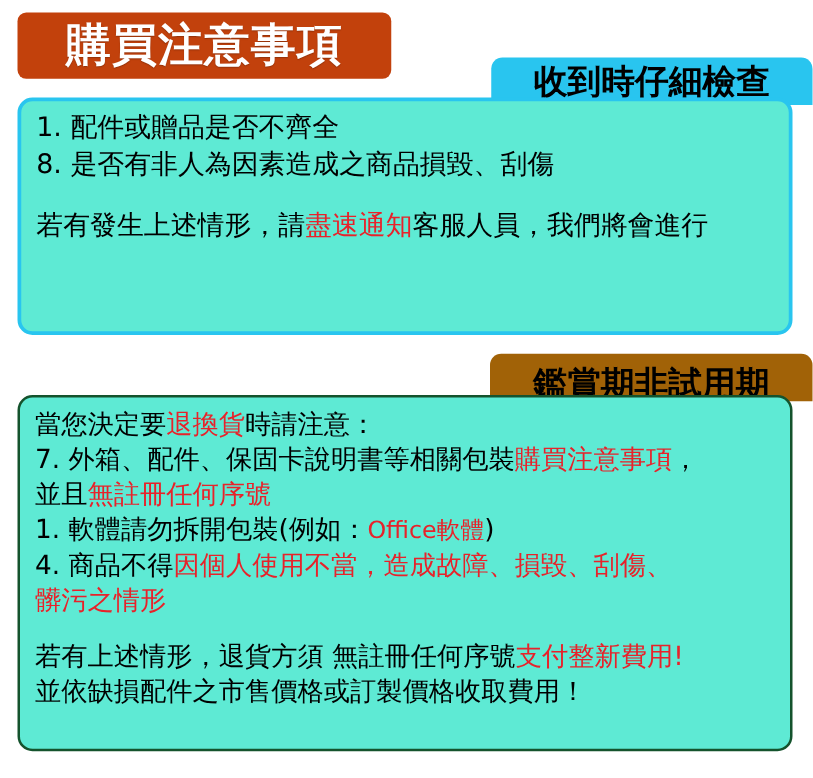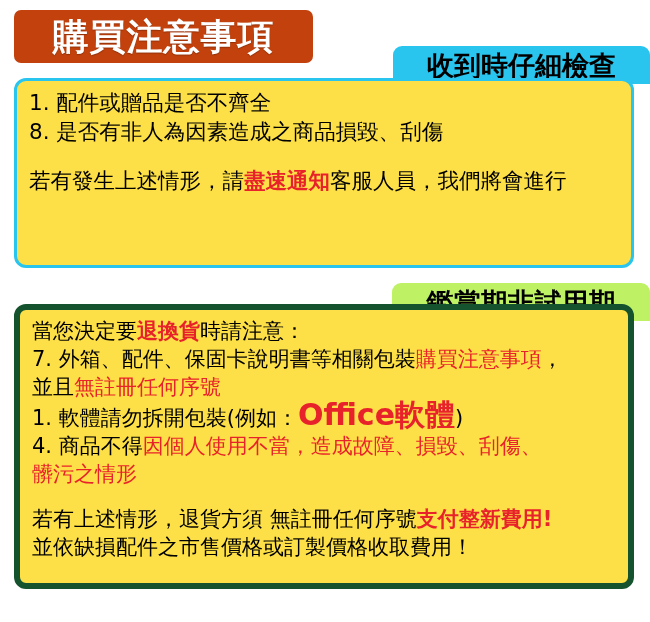--- a/index.html
+++ b/index.html
@@ -66,42 +66,43 @@
     left: 393px;
     top: 46px;
     right: 0px;
     background: #29c5ef;
     border-radius: 9px 9px 0 0;
   }
   .tab-green {
     left: 392px;
     top: 283px;
     right: 0px;
-    background: #bef264;
+    background: #a16207;
     border-radius: 9px 9px 0 0;
+    align-items: flex-end;
   }
 
   
   .box {
     position: absolute;
     left: 14px;
     right: 16px;
     box-sizing: border-box;
     border-radius: 12px;
-    background: #fde047;
+    background: #5eead4;
   }
   .box-cyan {
     top: 78px;
     height: 190px;
     border: 3px solid #29c5ef;
   }
   .box-green {
-    top: 304px;
+    top: 316px;
     height: 285px;
-    border: 6px solid #14532d;
+    border: 2px solid #14532d;
   }
 
   .box-inner {
     padding: 7px 10px 0 12px;
   }
 
   
   .line {
     font-size: 21.5px;
     line-height: 29px;
@@ -109,25 +110,25 @@
     letter-spacing: 0px;
   }
   .line-green {
     font-size: 21px;
     line-height: 28px;
   }
   .spacer-sm { height: 17px; }
   .spacer-md { height: 20px; }
 
   .red { color: #e8222a; }
-  .red-b { color: #e8222a; font-weight: bold; }
+  .red-b { color: #e8222a; font-weight: normal; }
   .office {
     color: #e8222a;
-    font-weight: bold;
-    font-size: 30px;
+    font-weight: normal;
+    font-size: 19px;
   }
 </style>
 </head>
 <body>
 
 <div class="page">
 
   <div class="title-badge">
     <span class="title-badge-text">購買注意事項</span>
   </div>

